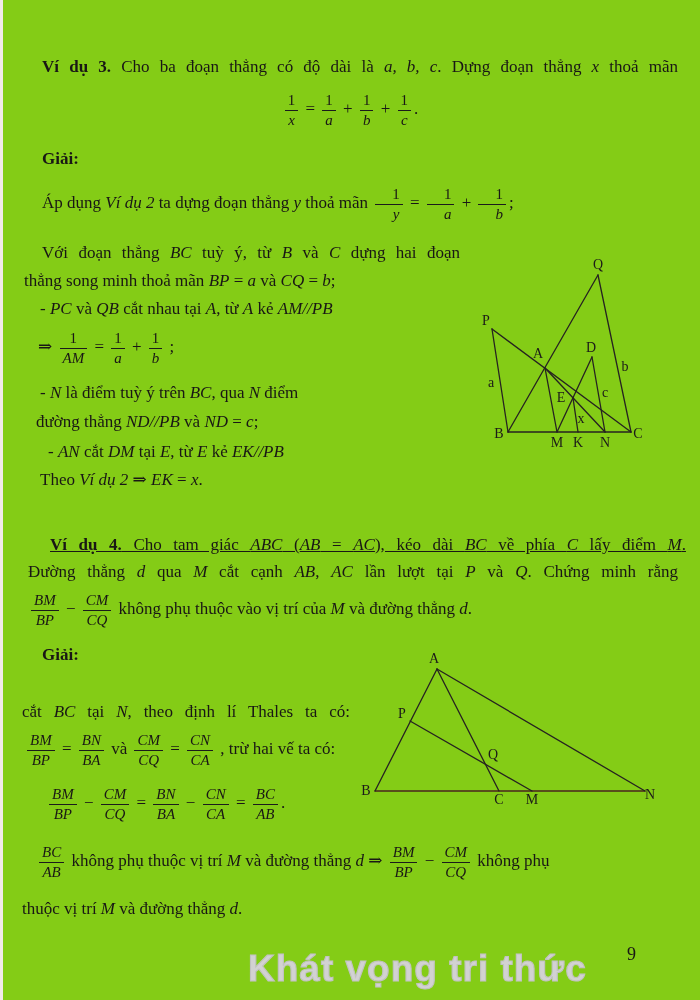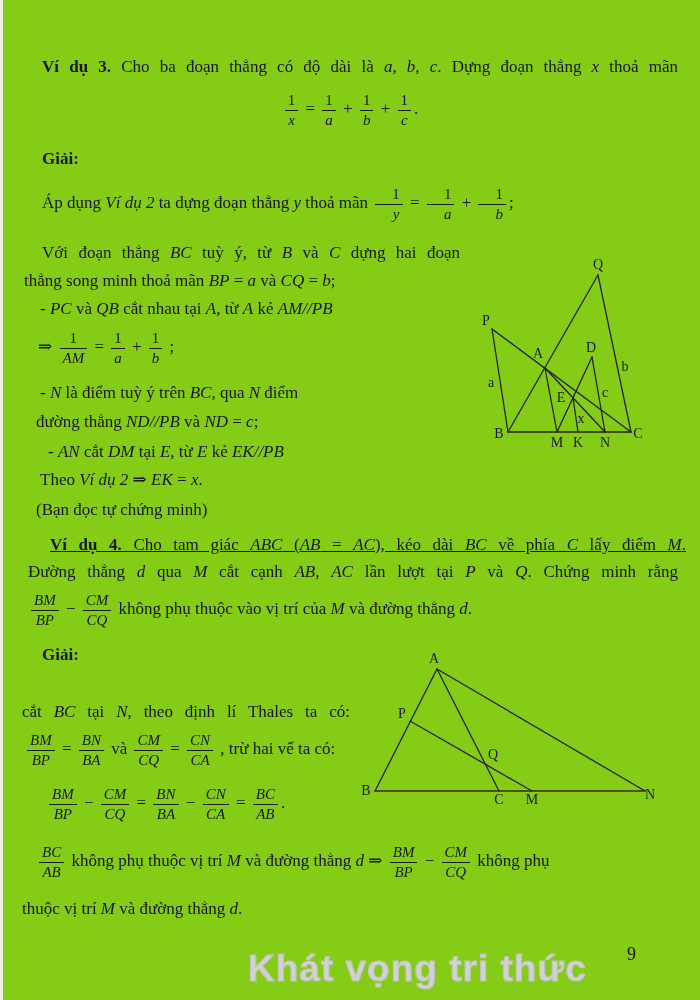--- a/index.html
+++ b/index.html
@@ -42,21 +42,20 @@
   <div class="ln" style="left:42px;top:146px;"><span class="bi">Giải:</span></div>
   <div class="ln fr-ln ind" style="left:28px;top:180px;"><span>Áp dụng </span><span class="i">Ví dụ 2</span><span> ta dựng đoạn thẳng </span><span class="i">y</span><span> thoả mãn </span><span class="frac"><span class="num up">1</span><span class="den">y</span></span><span> = </span><span class="frac"><span class="num up">1</span><span class="den">a</span></span><span> + </span><span class="frac"><span class="num up">1</span><span class="den">b</span></span><span>;</span></div>
   <div class="ln just ind" style="left:28px;top:240px;width:432px;"><span>Với đoạn thẳng </span><span class="i">BC</span><span> tuỳ ý, từ </span><span class="i">B</span><span> và </span><span class="i">C</span><span> dựng hai đoạn</span></div>
   <div class="ln" style="left:24px;top:268px;"><span>thẳng song minh thoả mãn </span><span class="i">BP</span><span> = </span><span class="i">a</span><span> và </span><span class="i">CQ</span><span> = </span><span class="i">b</span><span>;</span></div>
   <div class="ln" style="left:40px;top:296px;"><span>- </span><span class="i">PC</span><span> và </span><span class="i">QB</span><span> cắt nhau tại </span><span class="i">A</span><span>, từ </span><span class="i">A</span><span> kẻ </span><span class="i">AM//PB</span></div>
   <div class="ln fr-ln" style="left:38px;top:324px;"><span>⇒ </span><span class="frac"><span class="num up">1</span><span class="den">AM</span></span><span> = </span><span class="frac"><span class="num up">1</span><span class="den">a</span></span><span> + </span><span class="frac"><span class="num up">1</span><span class="den">b</span></span><span> ;</span></div>
   <div class="ln" style="left:40px;top:380px;"><span>- </span><span class="i">N</span><span> là điểm tuỳ ý trên </span><span class="i">BC</span><span>, qua </span><span class="i">N</span><span> điểm</span></div>
   <div class="ln" style="left:36px;top:409px;"><span>đường thẳng </span><span class="i">ND//PB</span><span> và </span><span class="i">ND</span><span> = </span><span class="i">c</span><span>;</span></div>
   <div class="ln" style="left:48px;top:439px;"><span>- </span><span class="i">AN</span><span> cắt </span><span class="i">DM</span><span> tại </span><span class="i">E</span><span>, từ </span><span class="i">E</span><span> kẻ </span><span class="i">EK//PB</span></div>
   <div class="ln" style="left:40px;top:467px;"><span>Theo </span><span class="i">Ví dụ 2</span><span> ⇒ </span><span class="i">EK</span><span> = </span><span class="i">x</span><span>.</span></div>
-  <div class="ln" style="left:36px;top:497px;"><span>(Bạn đọc tự chứng minh)</span></div>
 
   <svg class="fig" style="left:478px;top:252px;" width="192" height="200" viewBox="478 252 192 200">
       <line x1="508" y1="432" x2="631" y2="432" stroke="#262221" stroke-width="1.3" stroke-linecap="round"></line>
       <line x1="492" y1="329" x2="508" y2="432" stroke="#262221" stroke-width="1.3" stroke-linecap="round"></line>
       <line x1="492" y1="329" x2="631" y2="432" stroke="#262221" stroke-width="1.3" stroke-linecap="round"></line>
       <line x1="598" y1="275" x2="508" y2="432" stroke="#262221" stroke-width="1.3" stroke-linecap="round"></line>
       <line x1="598" y1="275" x2="631" y2="432" stroke="#262221" stroke-width="1.3" stroke-linecap="round"></line>
       <line x1="545" y1="368" x2="557" y2="432" stroke="#262221" stroke-width="1.3" stroke-linecap="round"></line>
       <line x1="592" y1="357" x2="605" y2="432" stroke="#262221" stroke-width="1.3" stroke-linecap="round"></line>
       <line x1="592" y1="357" x2="557" y2="432" stroke="#262221" stroke-width="1.3" stroke-linecap="round"></line>

